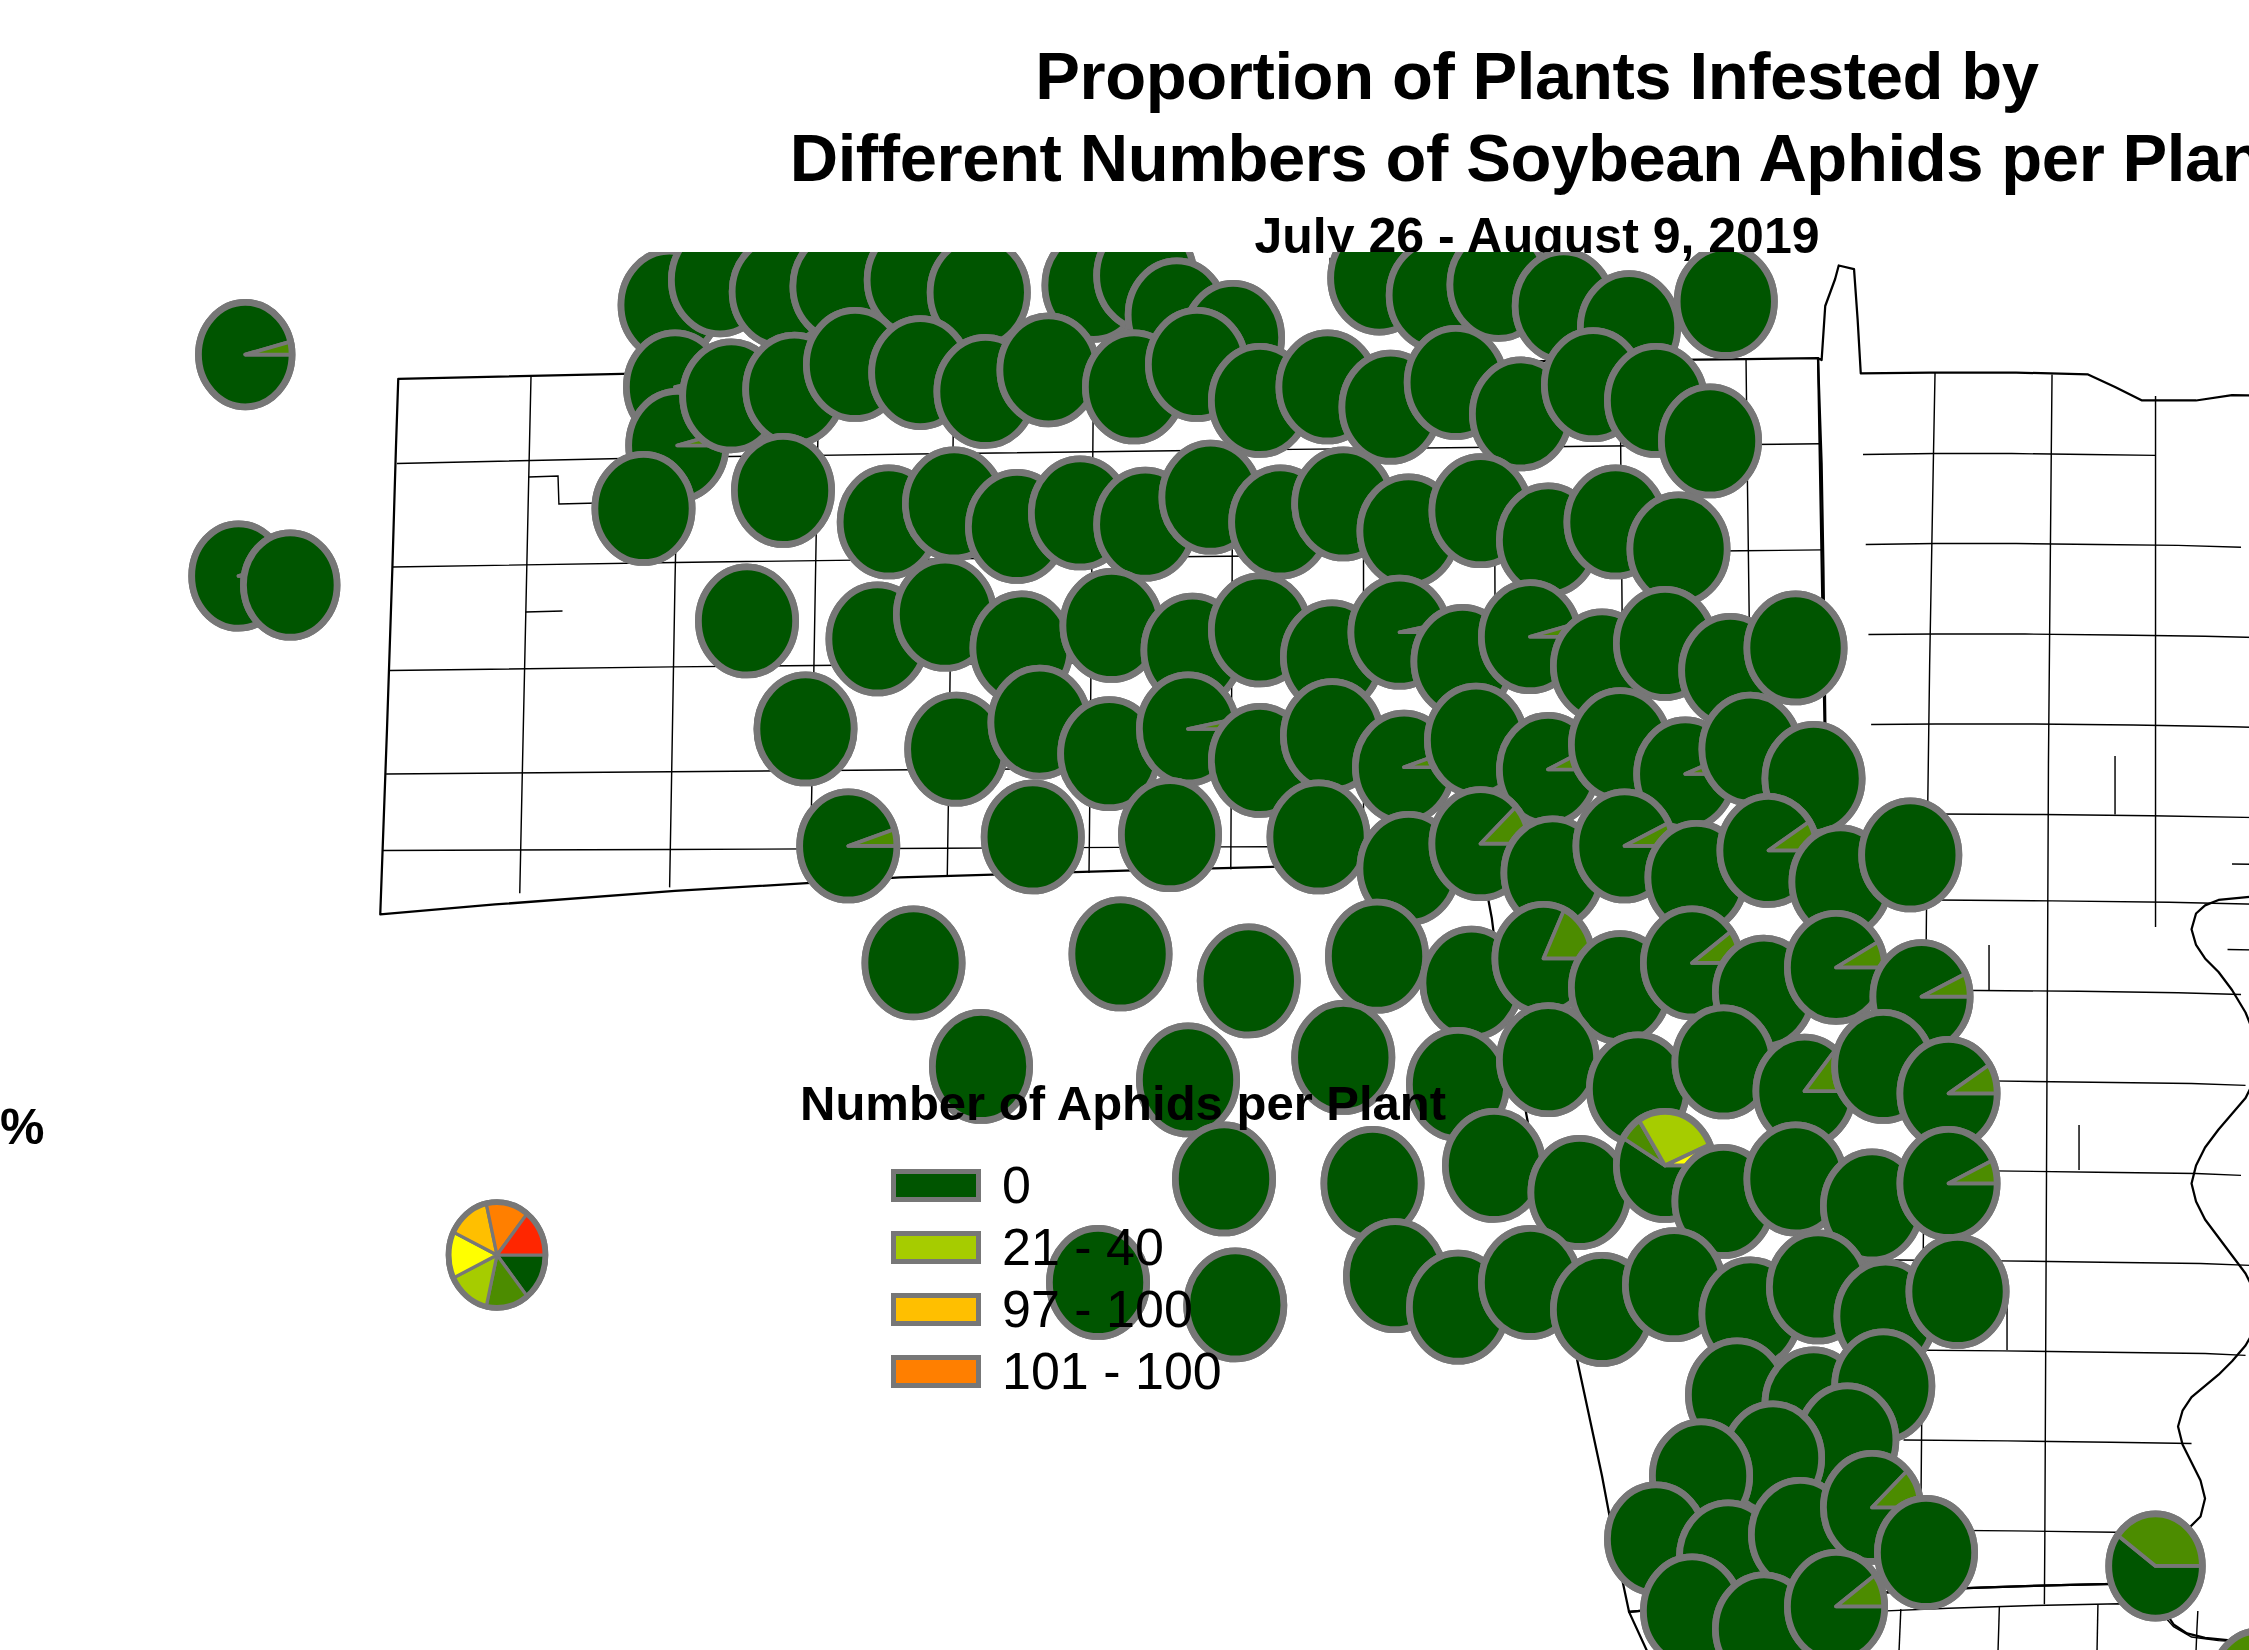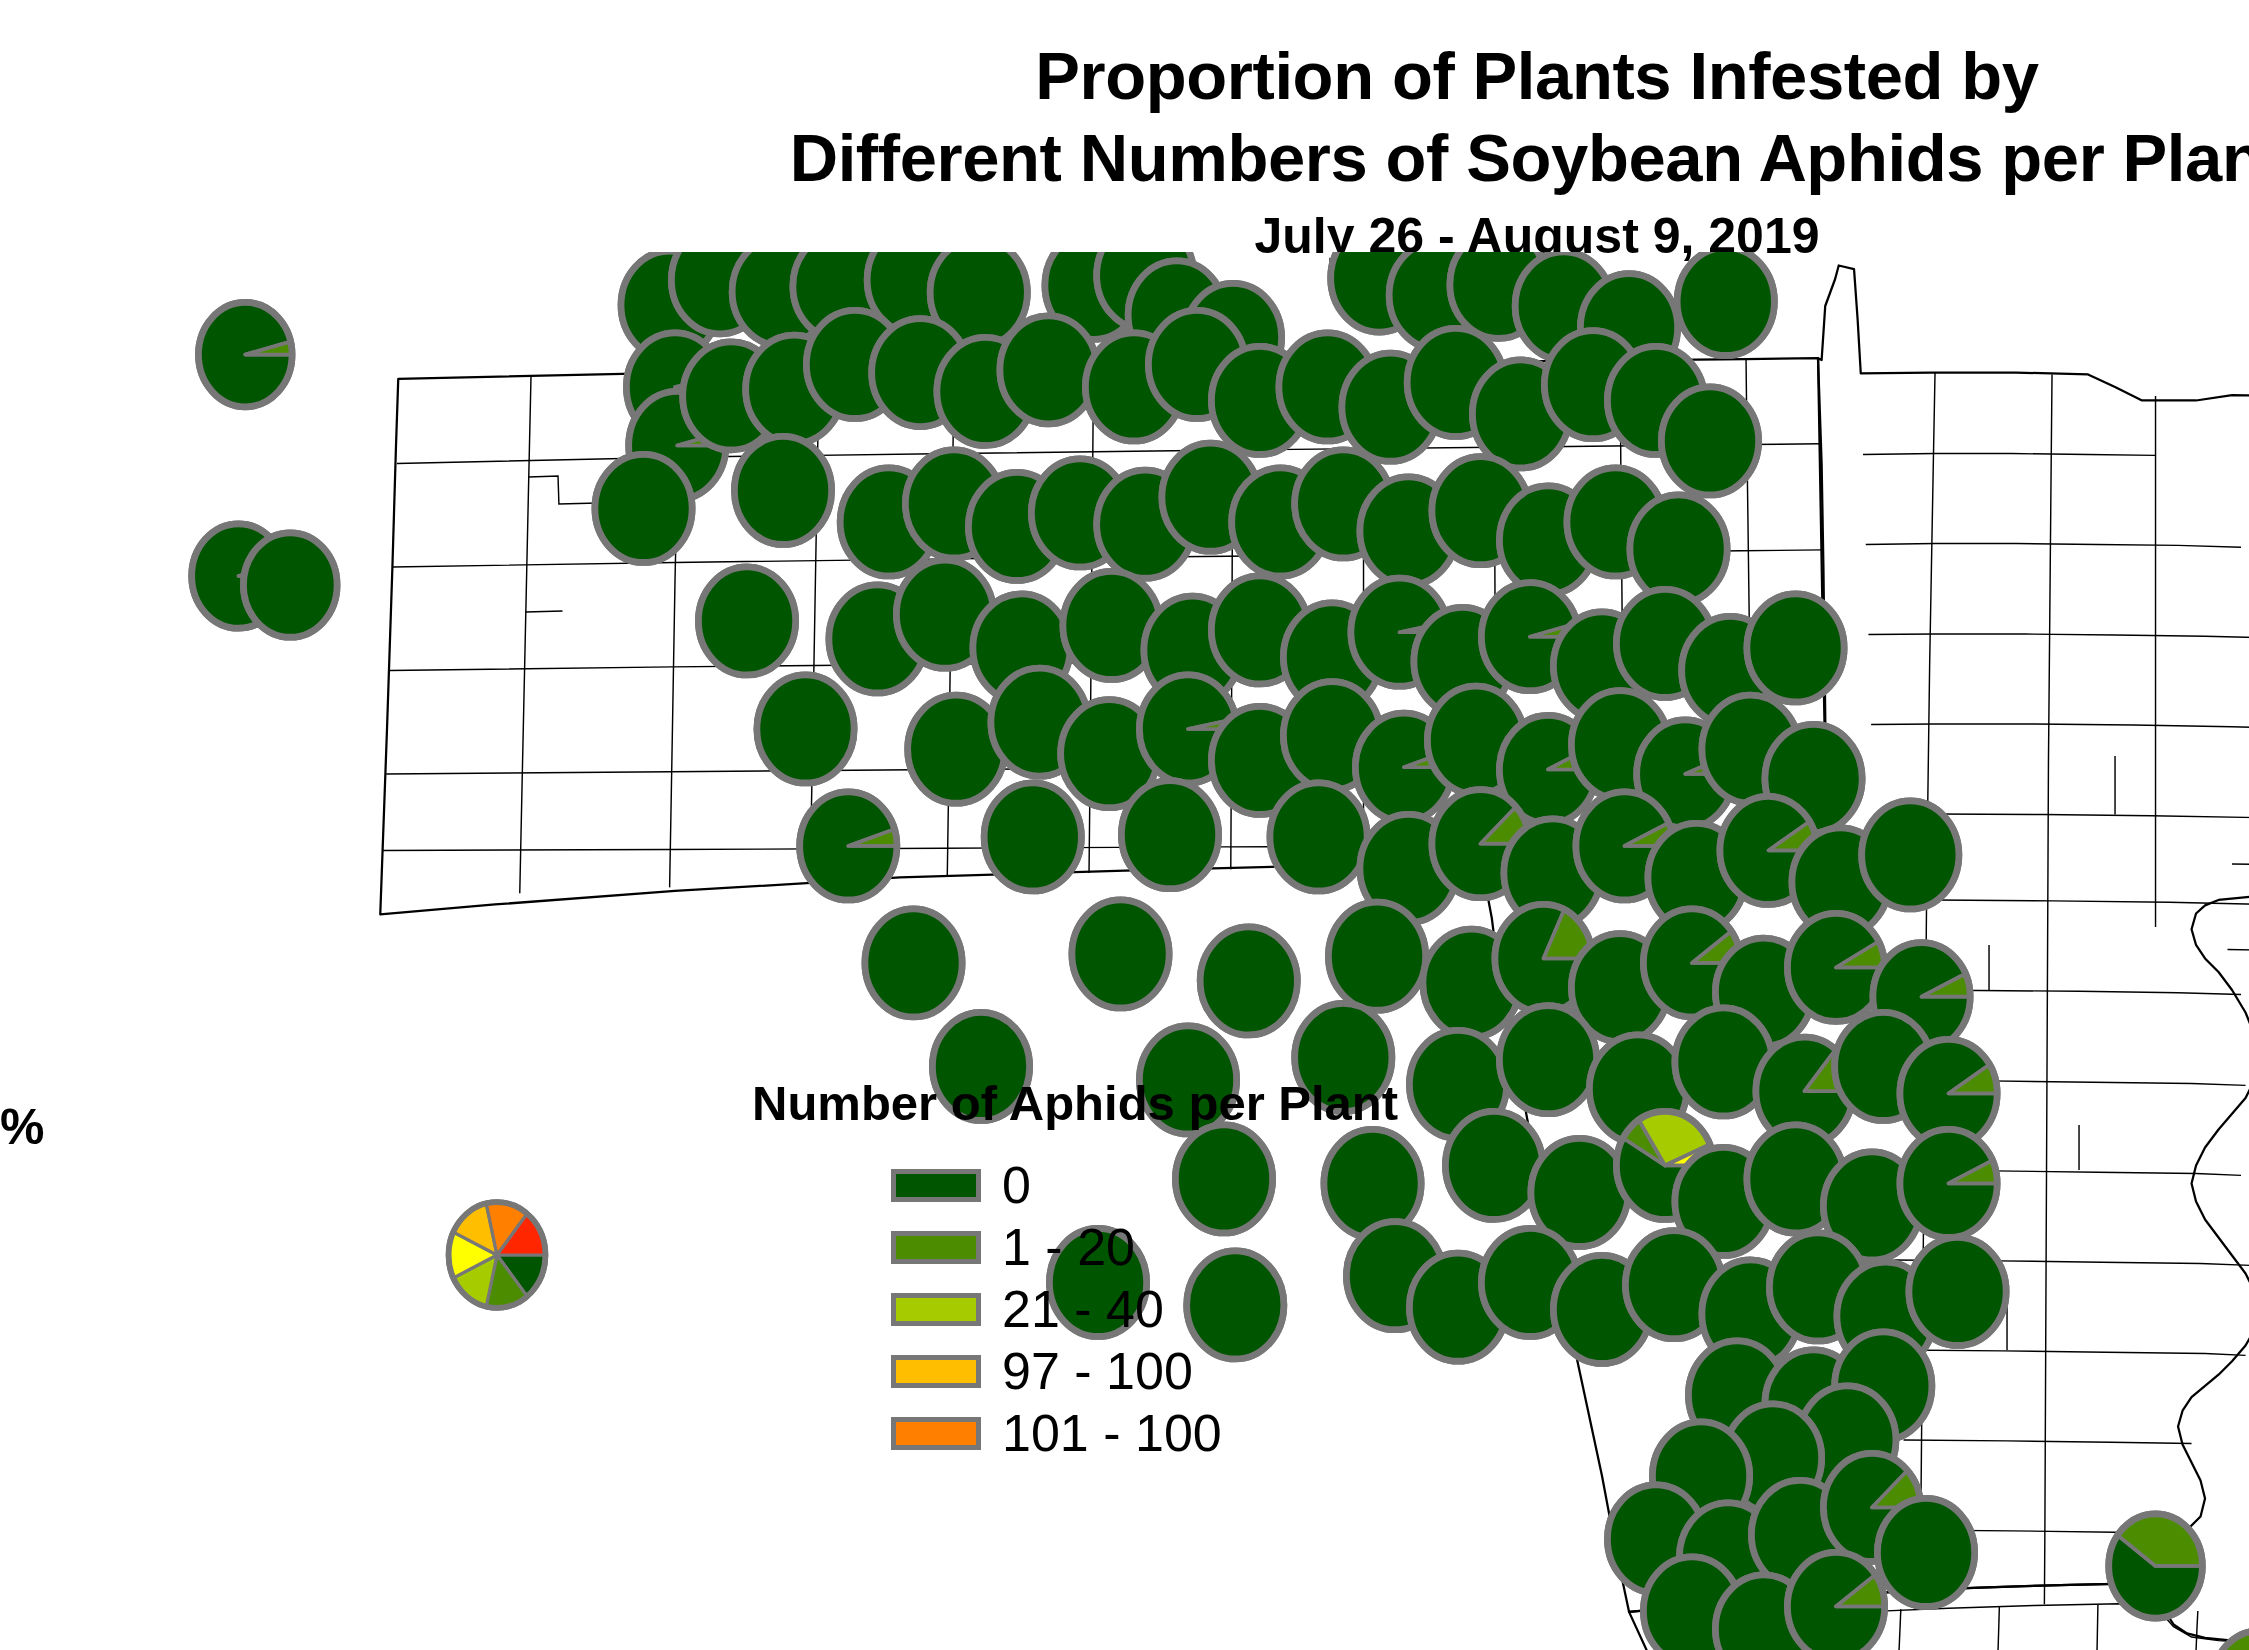--- a/index.html
+++ b/index.html
@@ -12,21 +12,21 @@
   #subtitle{position:absolute;left:0;top:207px;width:3074px;text-align:center;
             font-size:50px;font-weight:bold;}
 
   
   #map-area{position:absolute;left:0;top:252px;width:3074px;height:1399px;}
   #map-svg{position:absolute;left:0;top:0;width:3074px;height:1399px;}
 
   
   #pct-label{position:absolute;left:1040;top:1098px;font-size:50px;font-weight:bold;}
   #sample-pie-wrap{position:absolute;left:441px;top:1199px;width:112px;height:112px;}
-  #legend-title{position:absolute;left:752px;top:1075px;font-size:49px;font-weight:bold;
+  #legend-title{position:absolute;left:800px;top:1075px;font-size:49px;font-weight:bold;
                 white-space:nowrap;}
   #legend-list{position:absolute;left:891px;top:1154px;}
   .legend-row{display:flex;align-items:center;height:62px;}
   .legend-swatch{width:90px;height:33px;border:5.4px solid #777777;box-sizing:border-box;
                  flex:0 0 auto;}
   .legend-text{margin-left:21px;font-size:52px;white-space:nowrap;line-height:1;}
 </style>
 </head>
 <body>
 
@@ -709,24 +709,20 @@
 </div>
 
 <div id="legend-title">Number of Aphids per Plant</div>
 
 <div id="legend-list">
   <div class="legend-row">
     <span class="legend-swatch" style="background: rgb(0, 85, 0); border-color: rgb(119, 119, 119);"></span>
     <span class="legend-text">0</span>
   </div>
   <div class="legend-row">
-    <span class="legend-swatch" style="background: rgb(76, 140, 0); border-color: rgb(119, 119, 119);"></span>
-    <span class="legend-text">1 - 20</span>
-  </div>
-  <div class="legend-row">
     <span class="legend-swatch" style="background: rgb(166, 204, 0); border-color: rgb(119, 119, 119);"></span>
     <span class="legend-text">21 - 40</span>
   </div>
   <div class="legend-row">
     <span class="legend-swatch" style="background: rgb(255, 191, 0); border-color: rgb(119, 119, 119);"></span>
     <span class="legend-text">97 - 100</span>
   </div>
   <div class="legend-row">
     <span class="legend-swatch" style="background: rgb(255, 127, 0); border-color: rgb(119, 119, 119);"></span>
     <span class="legend-text">101 - 100</span>

